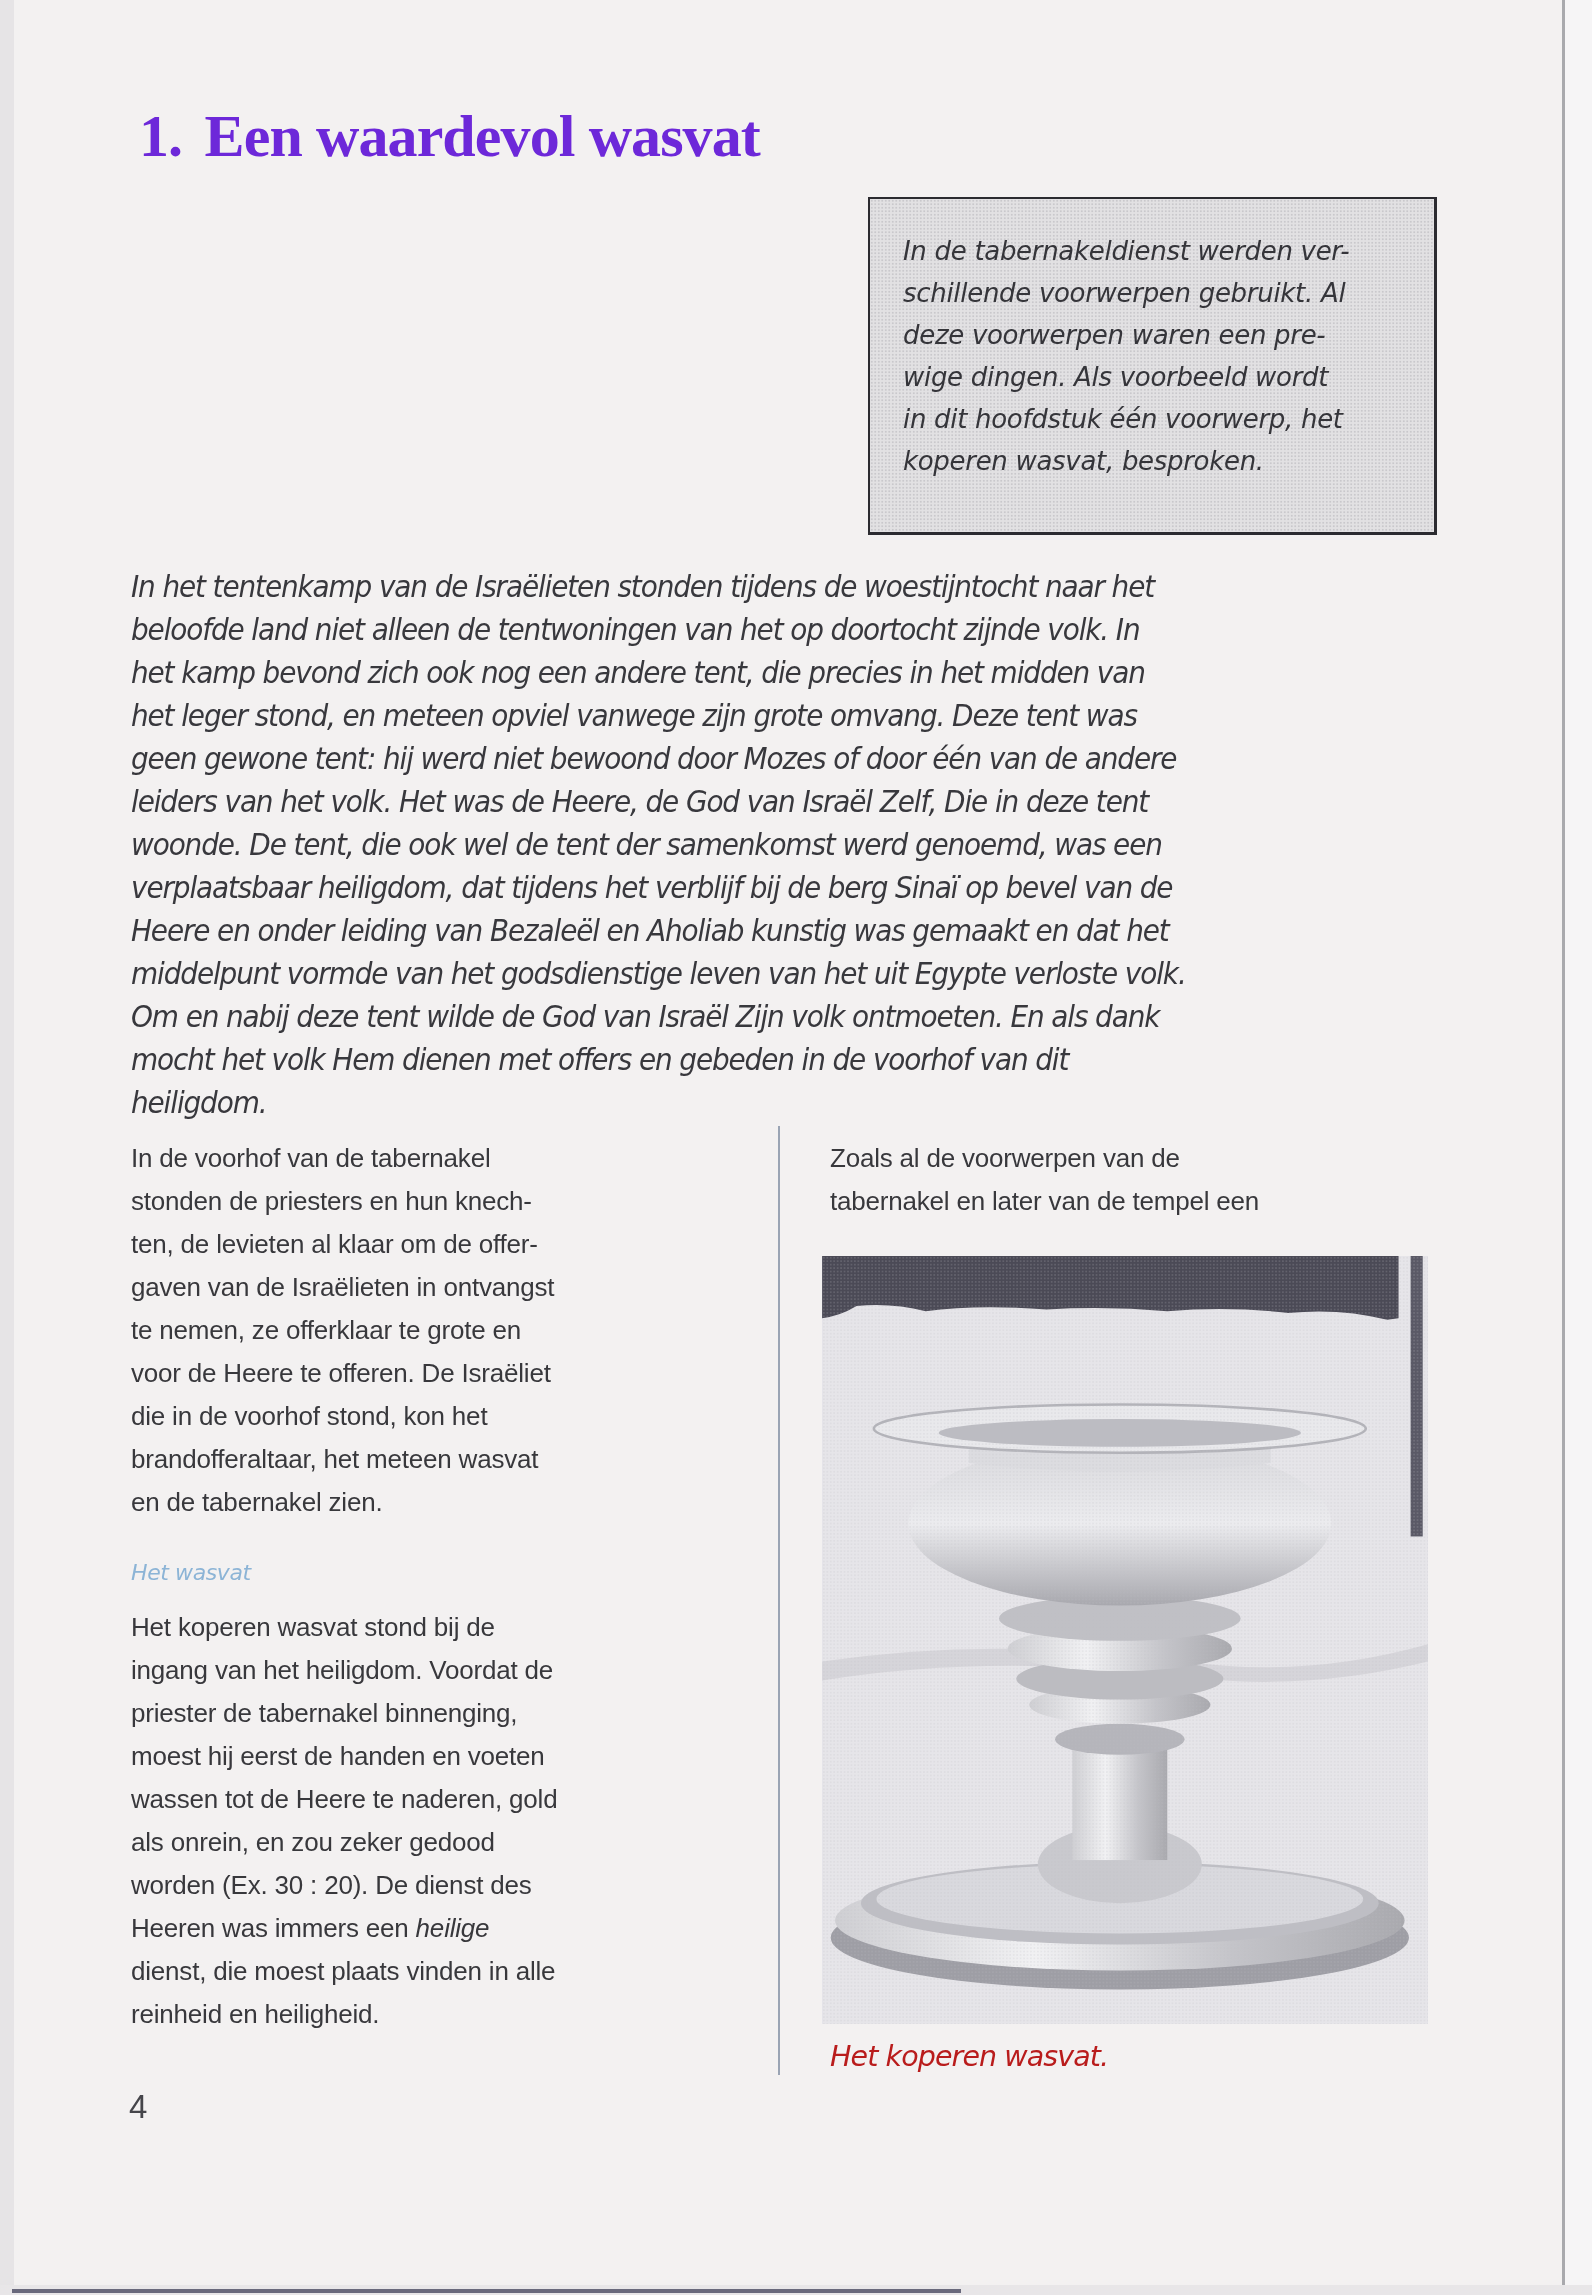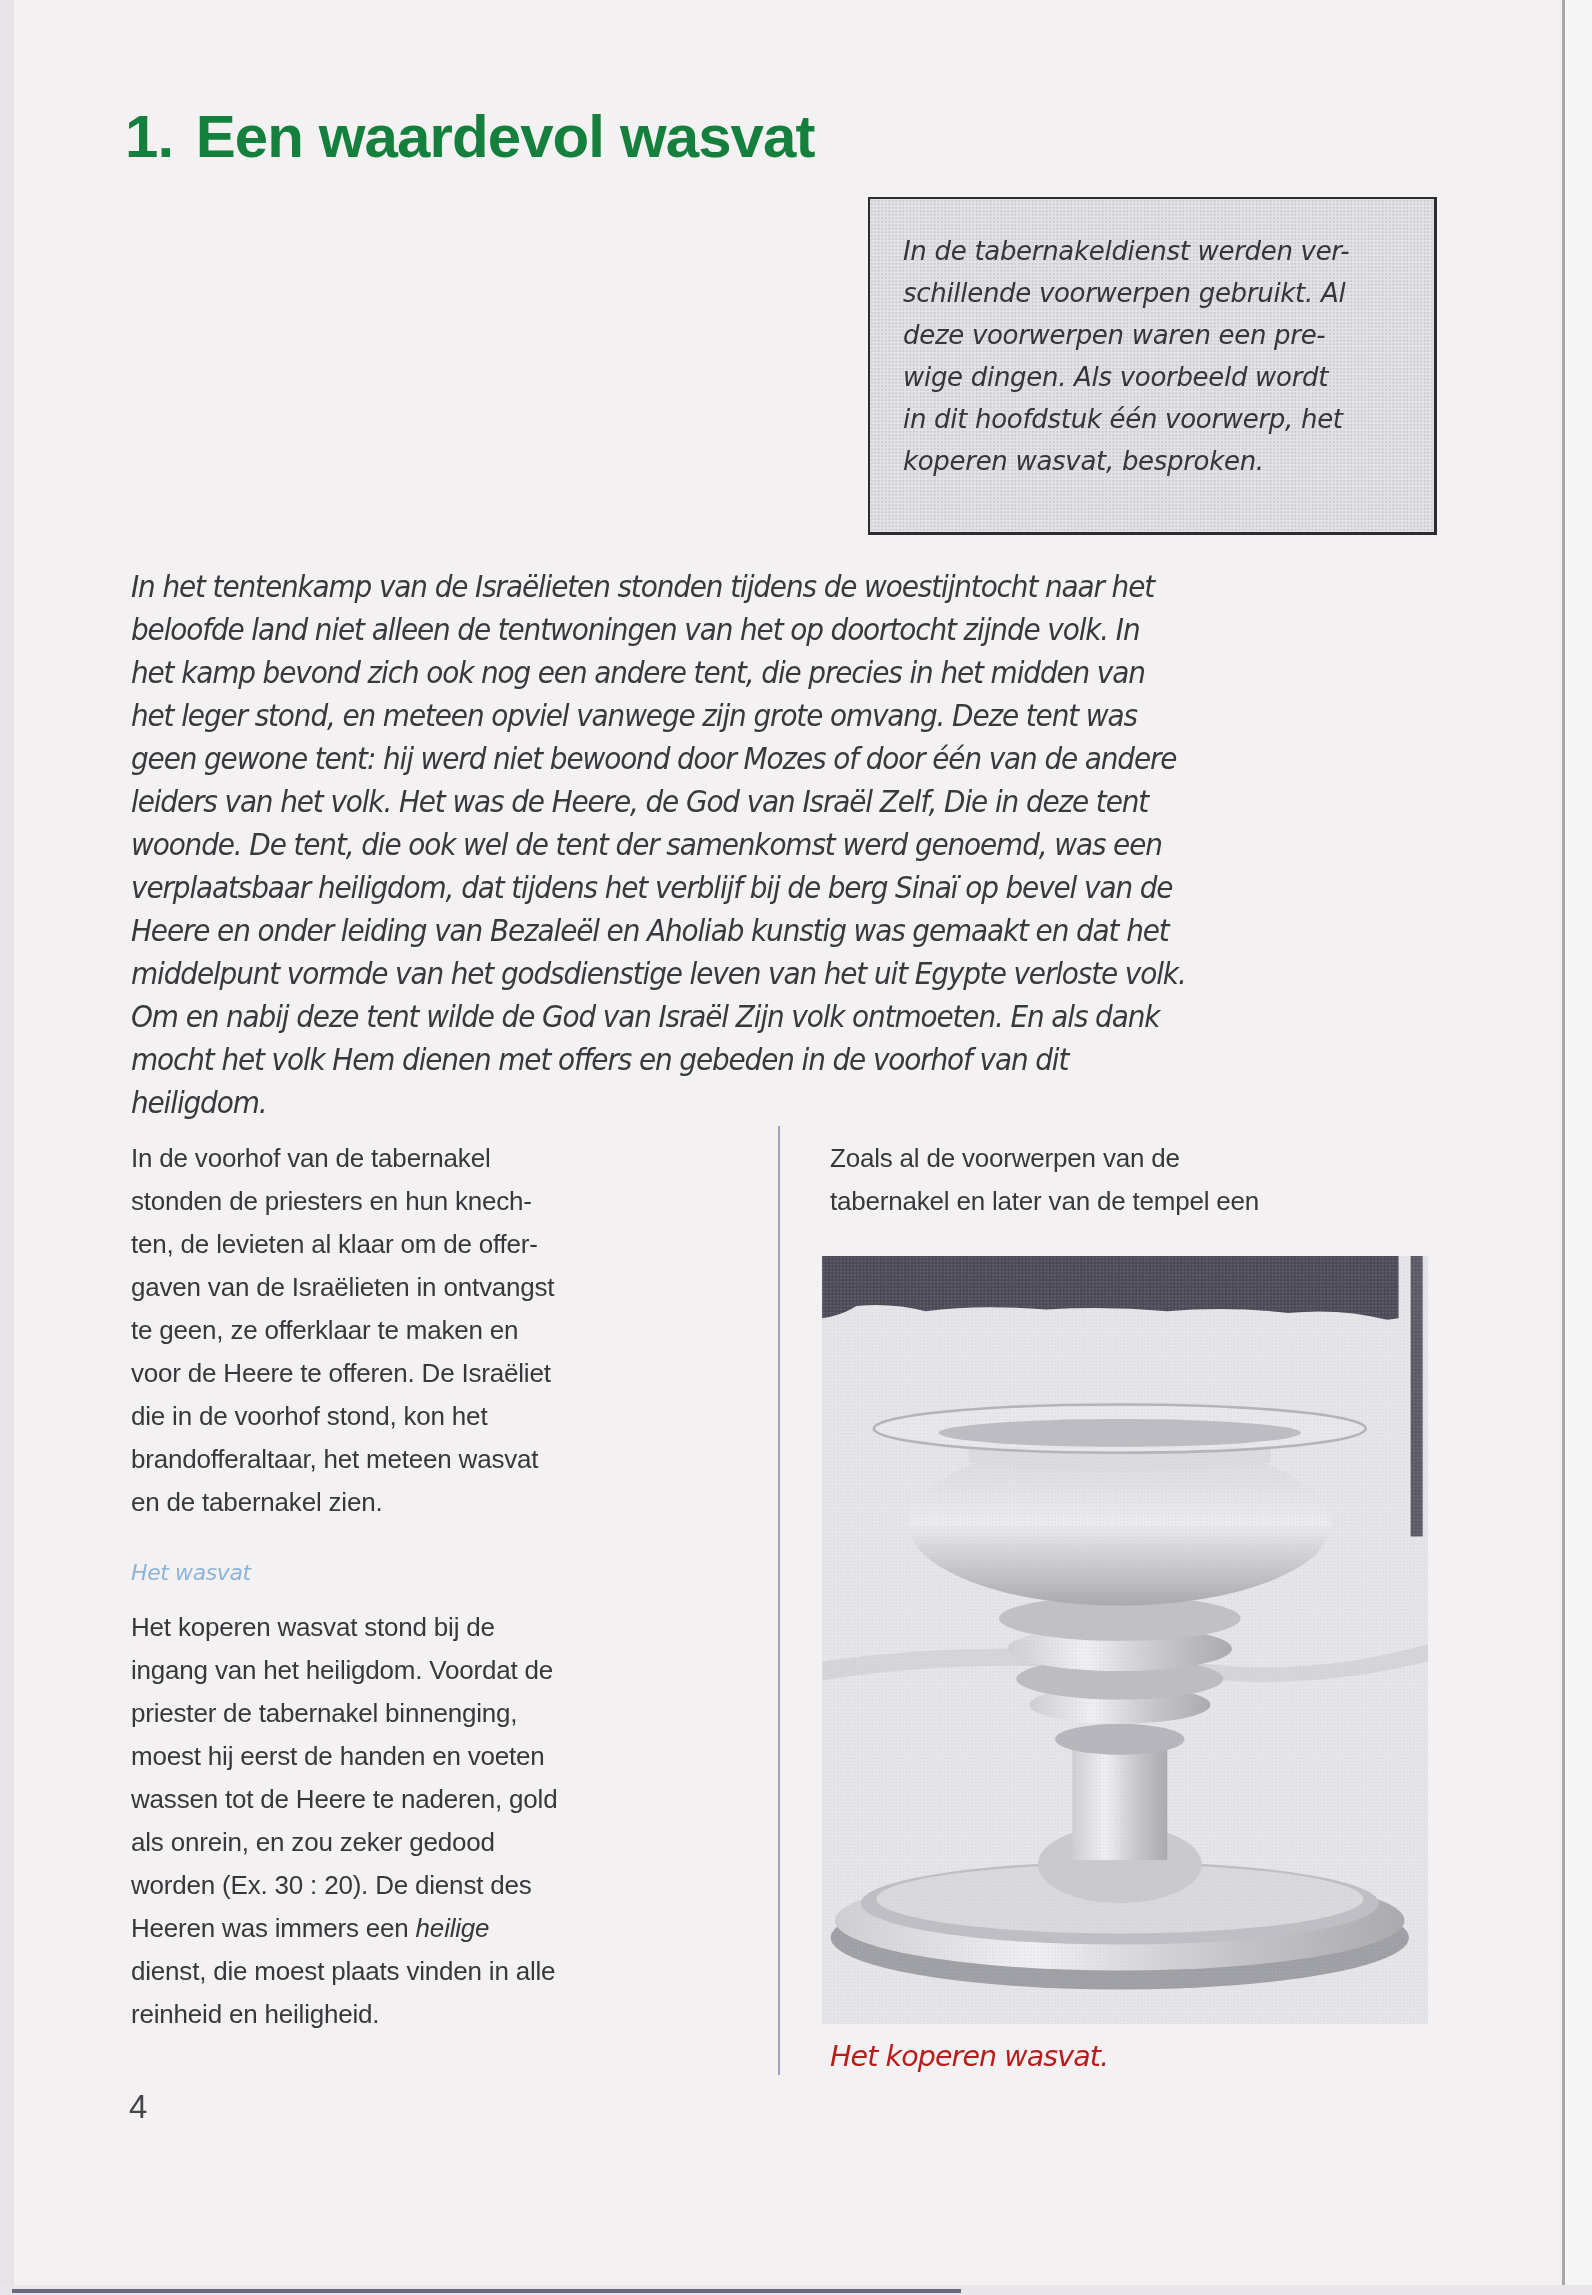--- a/index.html
+++ b/index.html
@@ -9,24 +9,24 @@
     font-family: "Liberation Sans", sans-serif;
     color: #2b2b30;
   }
   .page-edge-left { position: absolute; left: 0; top: 0; width: 14px; height: 2295px; background: #e6e4e6; }
   .page-edge-right { position: absolute; left: 1562px; top: 0; width: 2.6px; height: 2285px; background: #a9a9ad; }
   .page-edge-right2 { position: absolute; left: 1565px; top: 0; width: 28px; height: 2295px; background: #f6f5f6; }
   .page-edge-bottom { position: absolute; left: 0; top: 2285px; width: 1592px; height: 10.4px; background: #e8e6e8; }
   .page-edge-bottom-line { position: absolute; left: 12px; top: 2289px; width: 949px; height: 3.5px; background: #3f3f58; opacity: 0.75; }
 
   .title {
-    position: absolute; left: 125px; top: 102px; margin: 0;
-    font-family: Liberation Sans, sans-serif;
+    position: absolute; left: 139px; top: 102px; margin: 0;
+    font-family: Liberation Serif, serif;
     font-weight: bold; font-size: 60px; letter-spacing: -0.9px;
-    color: #15803d; white-space: nowrap;
+    color: #6d28d9; white-space: nowrap;
   }
   .title .num { margin-right: 22.4px; }
 
   .intro-box {
     position: absolute; left: 868px; top: 197px; width: 564px; height: 333px;
     border: 2.6px solid #2b2b30; border-right-width: 3.5px; border-bottom-width: 3.5px;
     background-color: #e2e1e3;
     background-image: radial-gradient(#c9c8cc 0.7px, transparent 0.9px);
     background-size: 3.5px 3.5px;
   }
@@ -119,21 +119,21 @@
   <span>mocht het volk Hem dienen met offers en gebeden in de voorhof van dit</span>
   <span>heiligdom.</span>
 </p>
 
 <div class="col col-left">
   <p class="body-lines">
     <span>In de voorhof van de tabernakel</span>
     <span>stonden de priesters en hun knech-</span>
     <span>ten, de levieten al klaar om de offer-</span>
     <span>gaven van de Israëlieten in ontvangst</span>
-    <span>te geen, ze offerklaar te maken en</span>
+    <span>te nemen, ze offerklaar te grote en</span>
     <span>voor de Heere te offeren. De Israëliet</span>
     <span>die in de voorhof stond, kon het</span>
     <span>brandofferaltaar, het meteen wasvat</span>
     <span>en de tabernakel zien.</span>
   </p>
 </div>
 
 <h2 class="subhead">Het wasvat</h2>
 
 <div class="col col-left-2">

